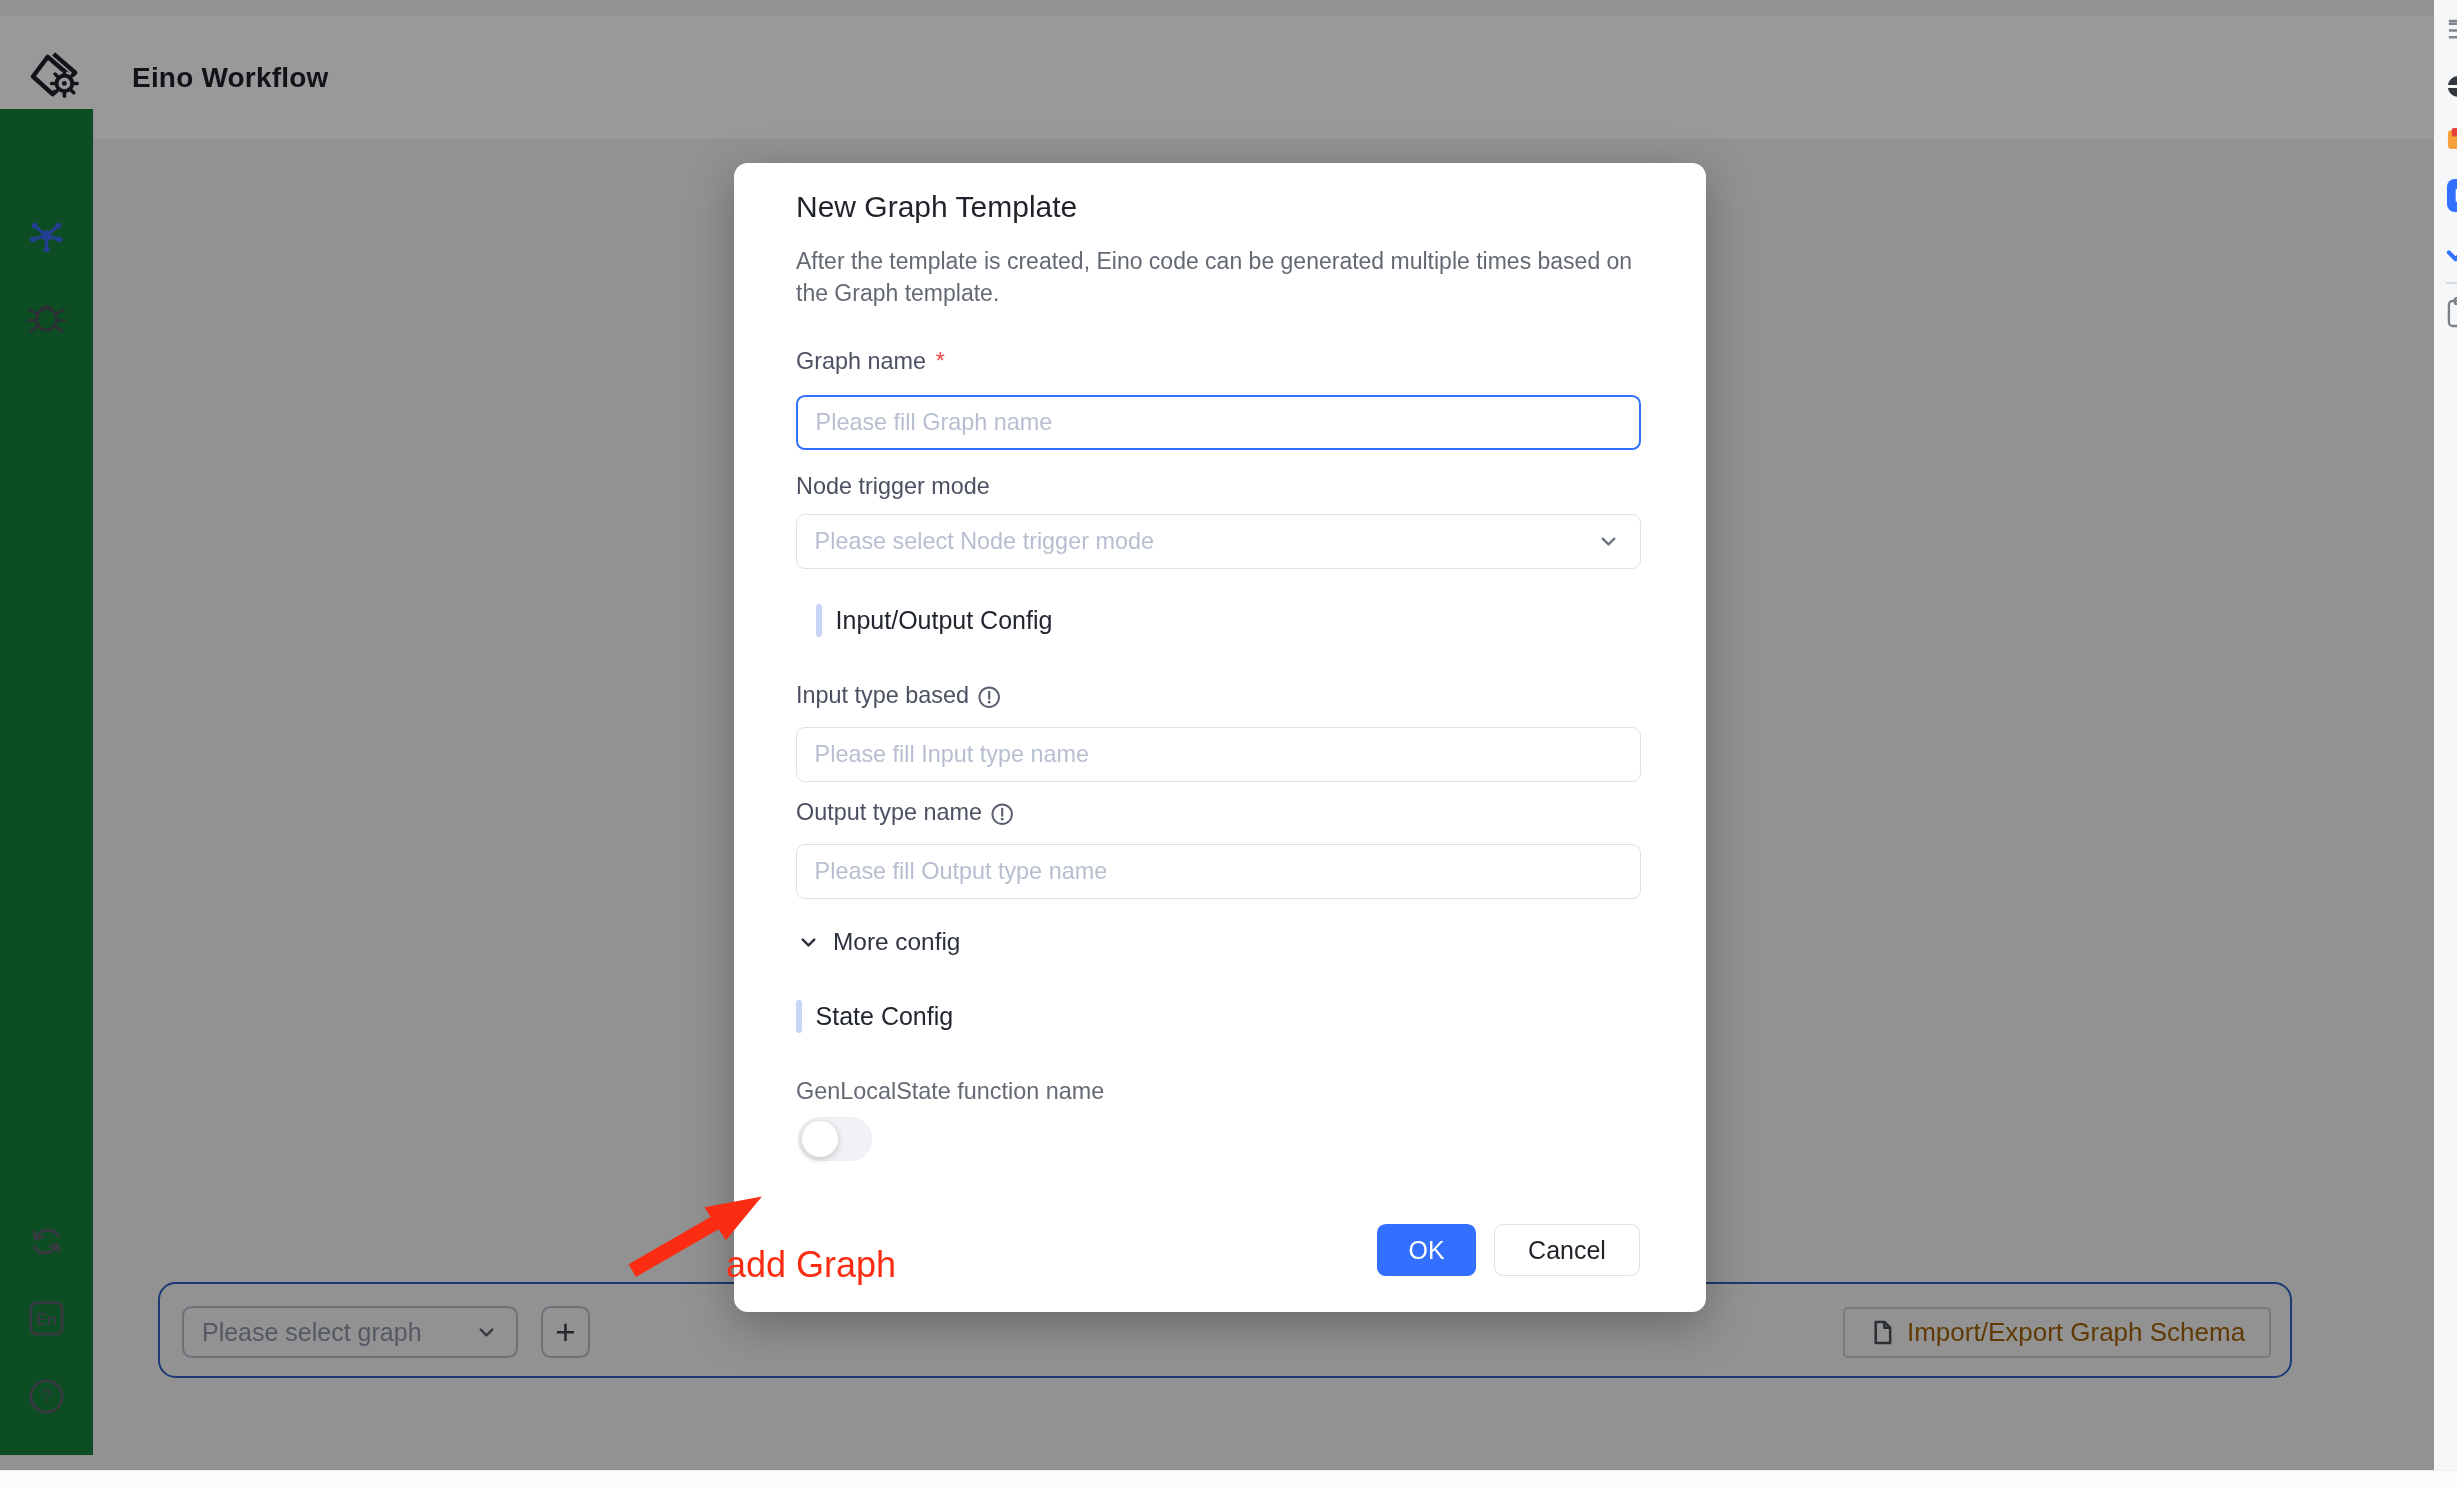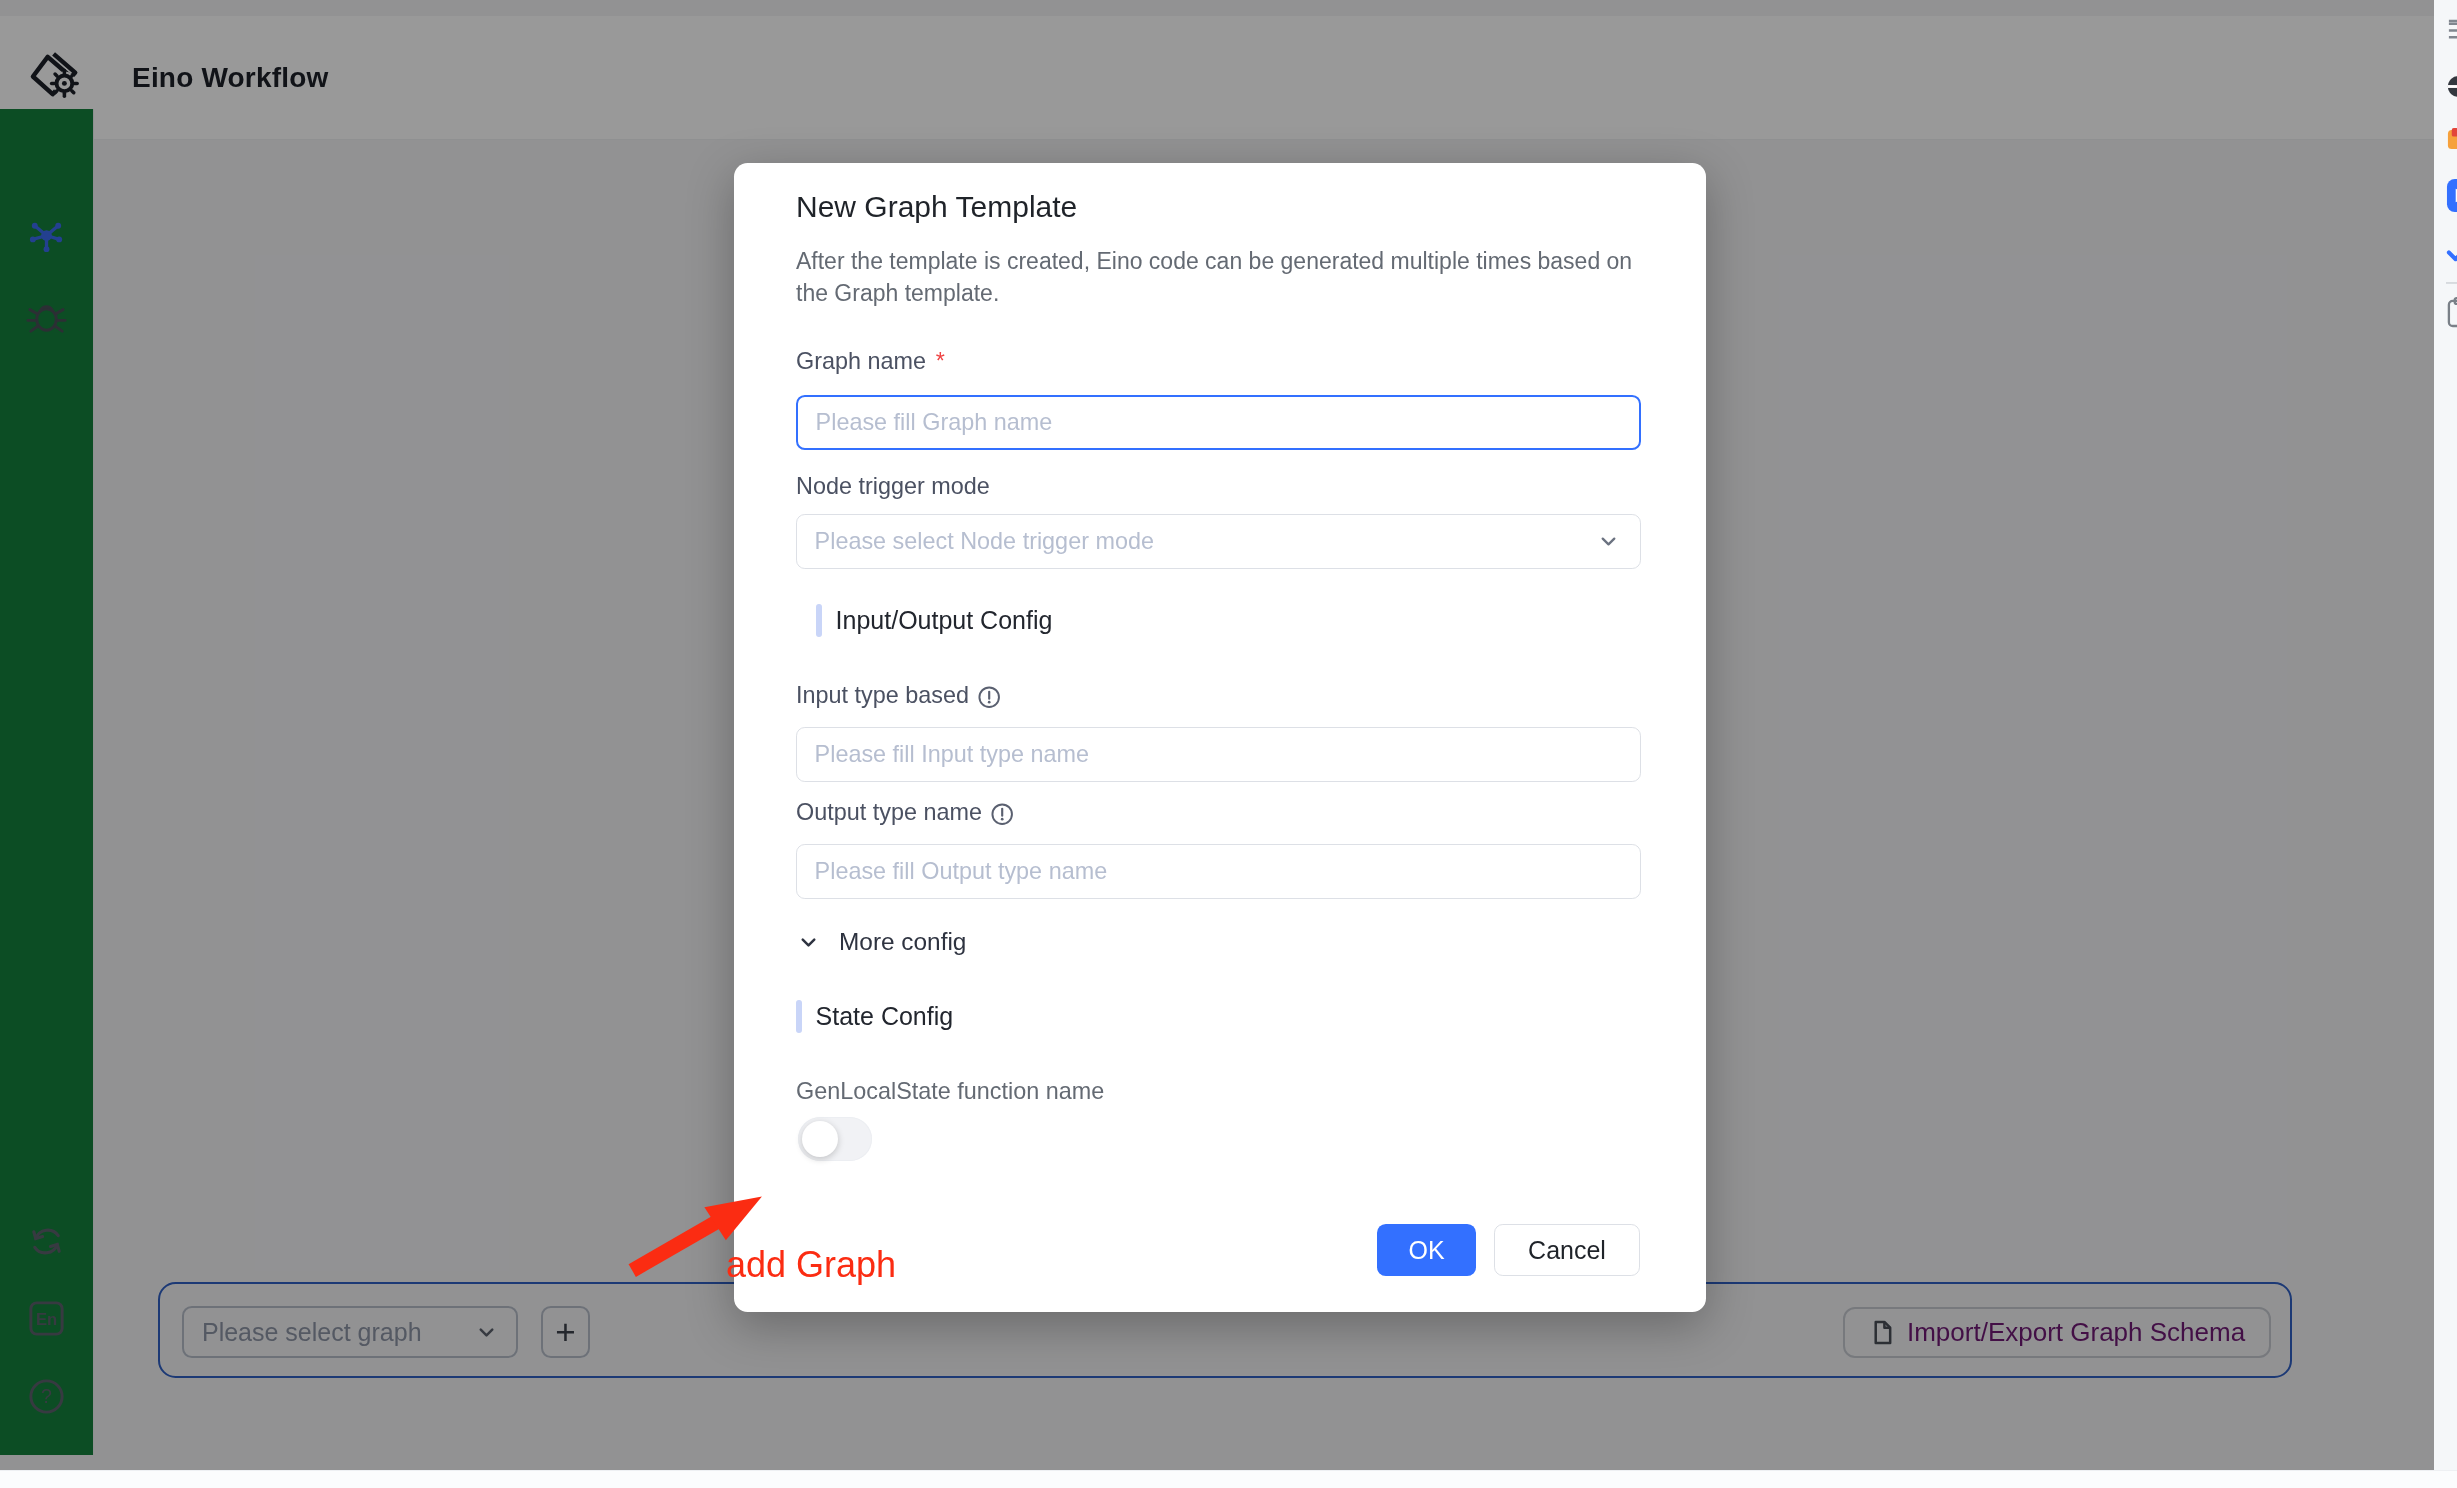--- a/index.html
+++ b/index.html
@@ -19,21 +19,21 @@
   .si-bug { top: 183px; }
   .si-refresh { top: 1109px; }
   .si-lang { top: 1186px; }
   .si-help { top: 1264px; }
 
   
   .graph-bar { position: absolute; left: 158px; top: 1282px; width: 2134px; height: 96px; border: 2.4px solid #2f5fc4; border-radius: 17.6px; }
   .graph-select { position: absolute; left: 22.4px; top: 22.4px; width: 336px; height: 52px; border: 2px solid #b6bdc9; border-radius: 9.8px; display: flex; align-items: center; padding: 0 17.6px; }
   .graph-select .ph { flex: 1; font-size: 25px; color: #8d94a5; }
   .plus-btn { position: absolute; left: 381px; top: 22.4px; width: 49px; height: 52px; border: 2px solid #b6bdc9; border-radius: 9.8px; display: flex; align-items: center; justify-content: center; font-size: 35px; font-weight: 300; color: #3c414b; }
-  .import-btn { position: absolute; right: 19.5px; top: 23.4px; height: 51px; padding: 0 23.4px; border: 2px solid #c7cad1; border-radius: 12px; display: flex; align-items: center; gap: 11.7px; font-size: 26px; color: #701a75; }
+  .import-btn { position: absolute; right: 19.5px; top: 23.4px; height: 51px; padding: 0 23.4px; border: 2px solid #c7cad1; border-radius: 5px; display: flex; align-items: center; gap: 11.7px; font-size: 26px; color: #a16207; }
 
   
   .overlay { position: absolute; left: 0; top: 0; width: 2434px; height: 1470px; background: rgba(0,0,0,0.40); }
 
   
   .modal { position: absolute; left: 734px; top: 163px; width: 972px; height: 1149px; background: #ffffff; border-radius: 13.7px; box-shadow: 0 13.7px 47px rgba(0,0,0,0.28); }
   .m-title { position: absolute; left: 62px; top: 27px; font-size: 30px; font-weight: 500; color: #1f2329; }
   .m-desc { position: absolute; left: 62px; top: 82px; width: 850px; font-size: 23px; line-height: 32px; color: #646a73; }
 
   .f-label { position: absolute; left: 62px; font-size: 23.4px; color: #4b5162; display: flex; align-items: flex-end; gap: 7.8px; }
@@ -51,21 +51,21 @@
   .section .bar { width: 5.9px; height: 33px; border-radius: 2.9px; background: #c9d5f8; }
   .section .s-text { font-size: 25px; font-weight: 500; color: #22262e; }
   .sec-io { top: 441px; padding-left: 20px; }
   .sec-state { top: 837px; }
 
   .lab-itn { top: 519px; }
   .in-itn { top: 564px; }
   .lab-otn { top: 636px; }
   .in-otn { top: 681px; }
 
-  .more-config { position: absolute; left: 62px; top: 765px; display: flex; align-items: center; gap: 18px; font-size: 24.4px; color: #2e3340; }
+  .more-config { position: absolute; left: 62px; top: 765px; display: flex; align-items: center; gap: 12px; font-size: 24.4px; color: #2e3340; }
 
   .lab-gls { top: 915px; color: #646a73; }
   .toggle { position: absolute; left: 64px; top: 954px; width: 74px; height: 44px; border-radius: 22.4px; background: #f1f2f5; box-shadow: inset 0 0 0 1px #eceef2; }
   .knob { position: absolute; left: 3.9px; top: 3.9px; width: 36px; height: 36px; border-radius: 50%; background: #ffffff; box-shadow: 0 2px 7.8px rgba(0,0,0,0.20); }
 
   .m-footer { position: absolute; left: 0; top: 1061px; width: 100%; height: 52px; }
   .ok-btn { position: absolute; left: 643px; top: 0; width: 99px; height: 52px; background: #3370ff; border: none; border-radius: 8.8px; color: #ffffff; font-size: 25px; font-family: "Liberation Sans", sans-serif; }
   .cancel-btn { position: absolute; left: 760px; top: 0; width: 146px; height: 52px; background: #ffffff; border: 1.5px solid #dde0e6; border-radius: 8.8px; color: #1f2329; font-size: 25px; font-family: "Liberation Sans", sans-serif; }
 
   

